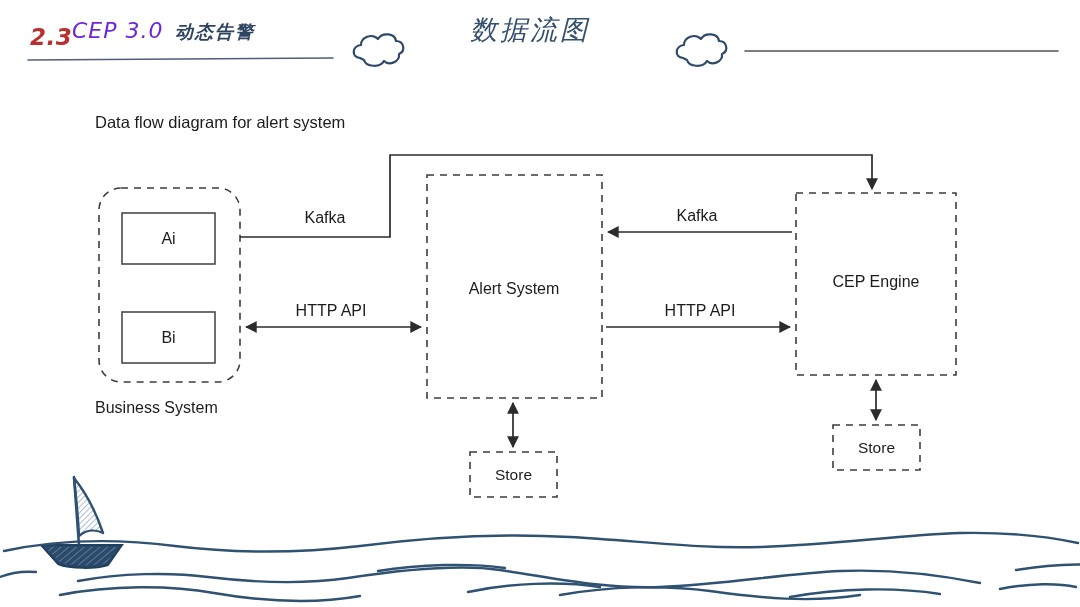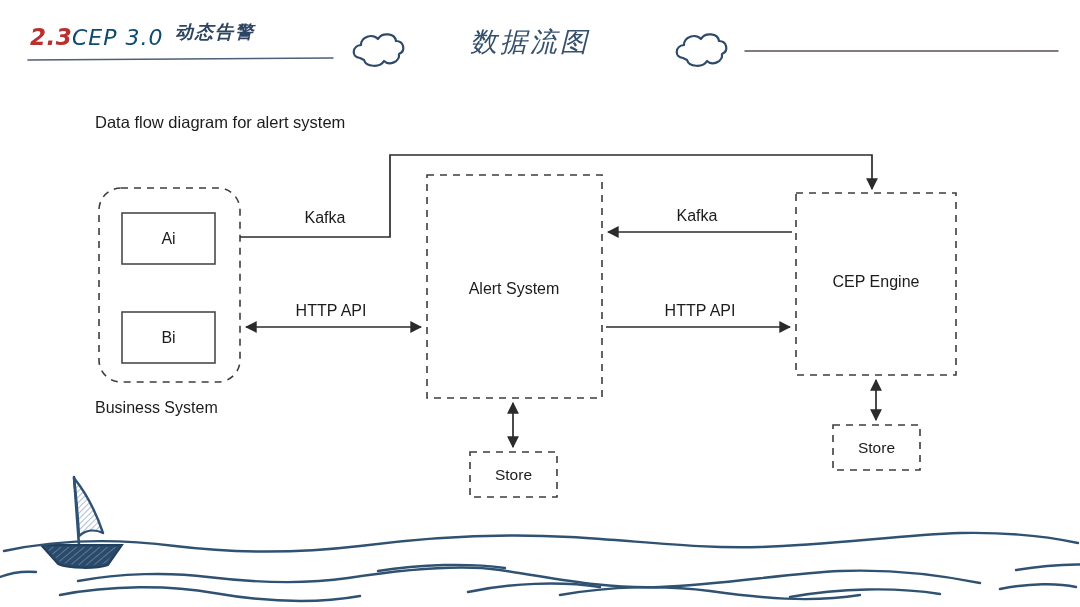--- a/index.html
+++ b/index.html
@@ -38,38 +38,38 @@
   #title-number {
     left: 30px;
     top: 24px;
     font-size: 23px;
     font-weight: 700;
     font-style: italic;
     color: #b8312f;
   }
   #title-latin {
     left: 72px;
-    top: 25px;
+    top: 18px;
     font-size: 22px;
     font-style: italic;
-    color: #0c4a6e;
+    color: #6d28d9;
     letter-spacing: 1px;
   }
   #title-cn {
     left: 175px;
     top: 20px;
     font-size: 18px;
     font-weight: 700;
     font-style: italic;
     color: #2d4463;
     letter-spacing: 2px;
   }
   #section-cn {
     left: 470px;
-    top: 24px;
+    top: 12px;
     font-size: 27px;
     font-weight: 400;
     color: #34506d;
     letter-spacing: 3px;
     font-style: italic;
   }
 
   
   #diagram-svg {
     position: absolute;

